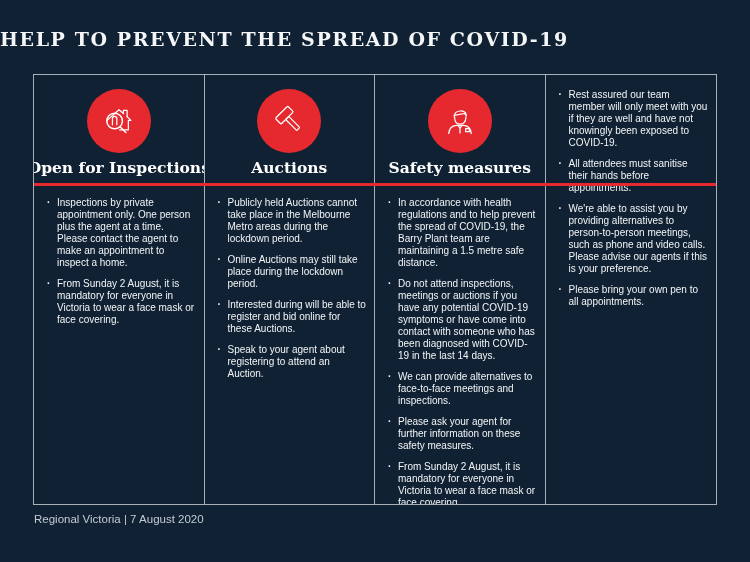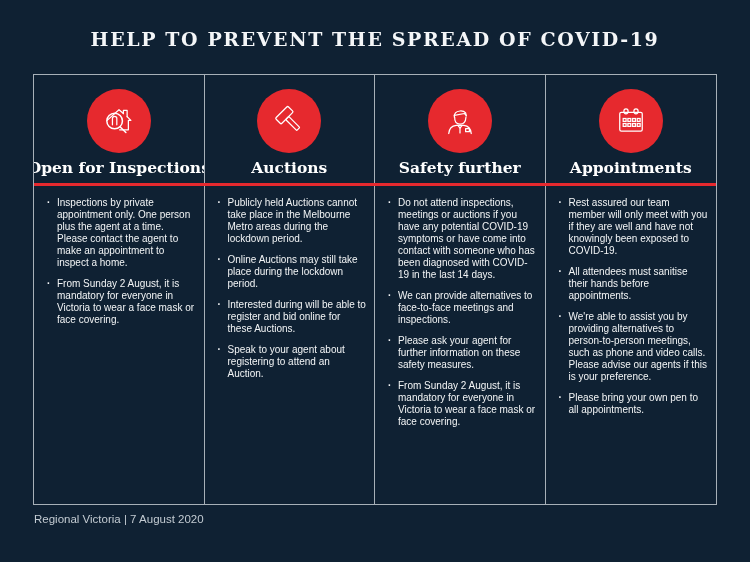--- a/index.html
+++ b/index.html
@@ -6,21 +6,20 @@
   body {
     width: 750px; height: 562px;
     background: #0f2133;
     font-family: "Liberation Sans", sans-serif;
     position: relative;
     overflow: hidden;
   }
   .page-title {
     position: absolute;
     top: 28px; left: 0; right: 0;
-    text-align: center;
     color: #f4f6f8;
     font-family: "DejaVu Serif", "Liberation Serif", serif;
     font-size: 19px;
     font-weight: 600;
     letter-spacing: 1.6px;
     margin: 0;
   }
   .grid {
     position: absolute;
     left: 33px; top: 74px;
@@ -154,51 +153,32 @@
         <svg viewBox="0 0 64 64" aria-hidden="true">
           <path class="stroke-thin" d="M23 26 q-1 -9 9 -10 q6 -0.5 9 3 l1 5"></path>
           <path class="stroke-thin" d="M23 23 l16 -3 l3 3"></path>
           <path class="stroke-thin" d="M23.5 26 q-0.5 11 8.5 11 q9 0 9.5 -11"></path>
           <path class="stroke-thin" d="M14 52 q1 -12 12 -13 l12 0 q11 1 12 13"></path>
           <path class="stroke-thin" d="M29 39.5 l3 4 l3 -4"></path>
           <line class="stroke-thin" x1="32" y1="44" x2="32" y2="51"></line>
           <rect class="stroke-thin" x="41" y="44" width="6" height="5"></rect>
         </svg>
       </div>
-      <div class="col-title">Safety further</div>
+      <div class="col-title">Safety measures</div>
     </div>
     <ul class="bullets">
+      <li>In accordance with health regulations and to help prevent the spread of COVID-19, the Barry Plant team are maintaining a 1.5 metre safe distance.</li>
       <li>Do not attend inspections, meetings or auctions if you have any potential COVID-19 symptoms or have come into contact with someone who has been diagnosed with COVID-19 in the last 14 days.</li>
       <li>We can provide alternatives to face-to-face meetings and inspections.</li>
       <li>Please ask your agent for further information on these safety measures.</li>
       <li>From Sunday 2 August, it is mandatory for everyone in Victoria to wear a face mask or face covering.</li>
     </ul>
   </section>
 
   <section class="col">
-    <div class="col-head">
-      <div class="icon-circle">
-        <svg viewBox="0 0 64 64" aria-hidden="true">
-          <rect class="stroke-thin" x="14" y="18" width="36" height="30" rx="2.5"></rect>
-          <ellipse class="stroke-thin" cx="24" cy="16.5" rx="3.4" ry="4"></ellipse>
-          <ellipse class="stroke-thin" cx="40" cy="16.5" rx="3.4" ry="4"></ellipse>
-          <g fill="none" stroke="#ffffff" stroke-width="2">
-            <rect x="19.5" y="28" width="4.6" height="4.6"></rect>
-            <rect x="27.0" y="28" width="4.6" height="4.6"></rect>
-            <rect x="34.5" y="28" width="4.6" height="4.6"></rect>
-            <rect x="42.0" y="28" width="4.6" height="4.6"></rect>
-            <rect x="19.5" y="36" width="4.6" height="4.6"></rect>
-            <rect x="27.0" y="36" width="4.6" height="4.6"></rect>
-            <rect x="34.5" y="36" width="4.6" height="4.6"></rect>
-            <rect x="42.0" y="36" width="4.6" height="4.6"></rect>
-          </g>
-        </svg>
-      </div>
-      <div class="col-title">Appointments</div>
-    </div>
     <ul class="bullets">
       <li>Rest assured our team member will only meet with you if they are well and have not knowingly been exposed to COVID-19.</li>
       <li>All attendees must sanitise their hands before appointments.</li>
       <li>We're able to assist you by providing alternatives to person-to-person meetings, such as phone and video calls. Please advise our agents if this is your preference.</li>
       <li>Please bring your own pen to all appointments.</li>
     </ul>
   </section>
 </div>
 
 <div class="footer-note">Regional Victoria | 7 August 2020</div>

